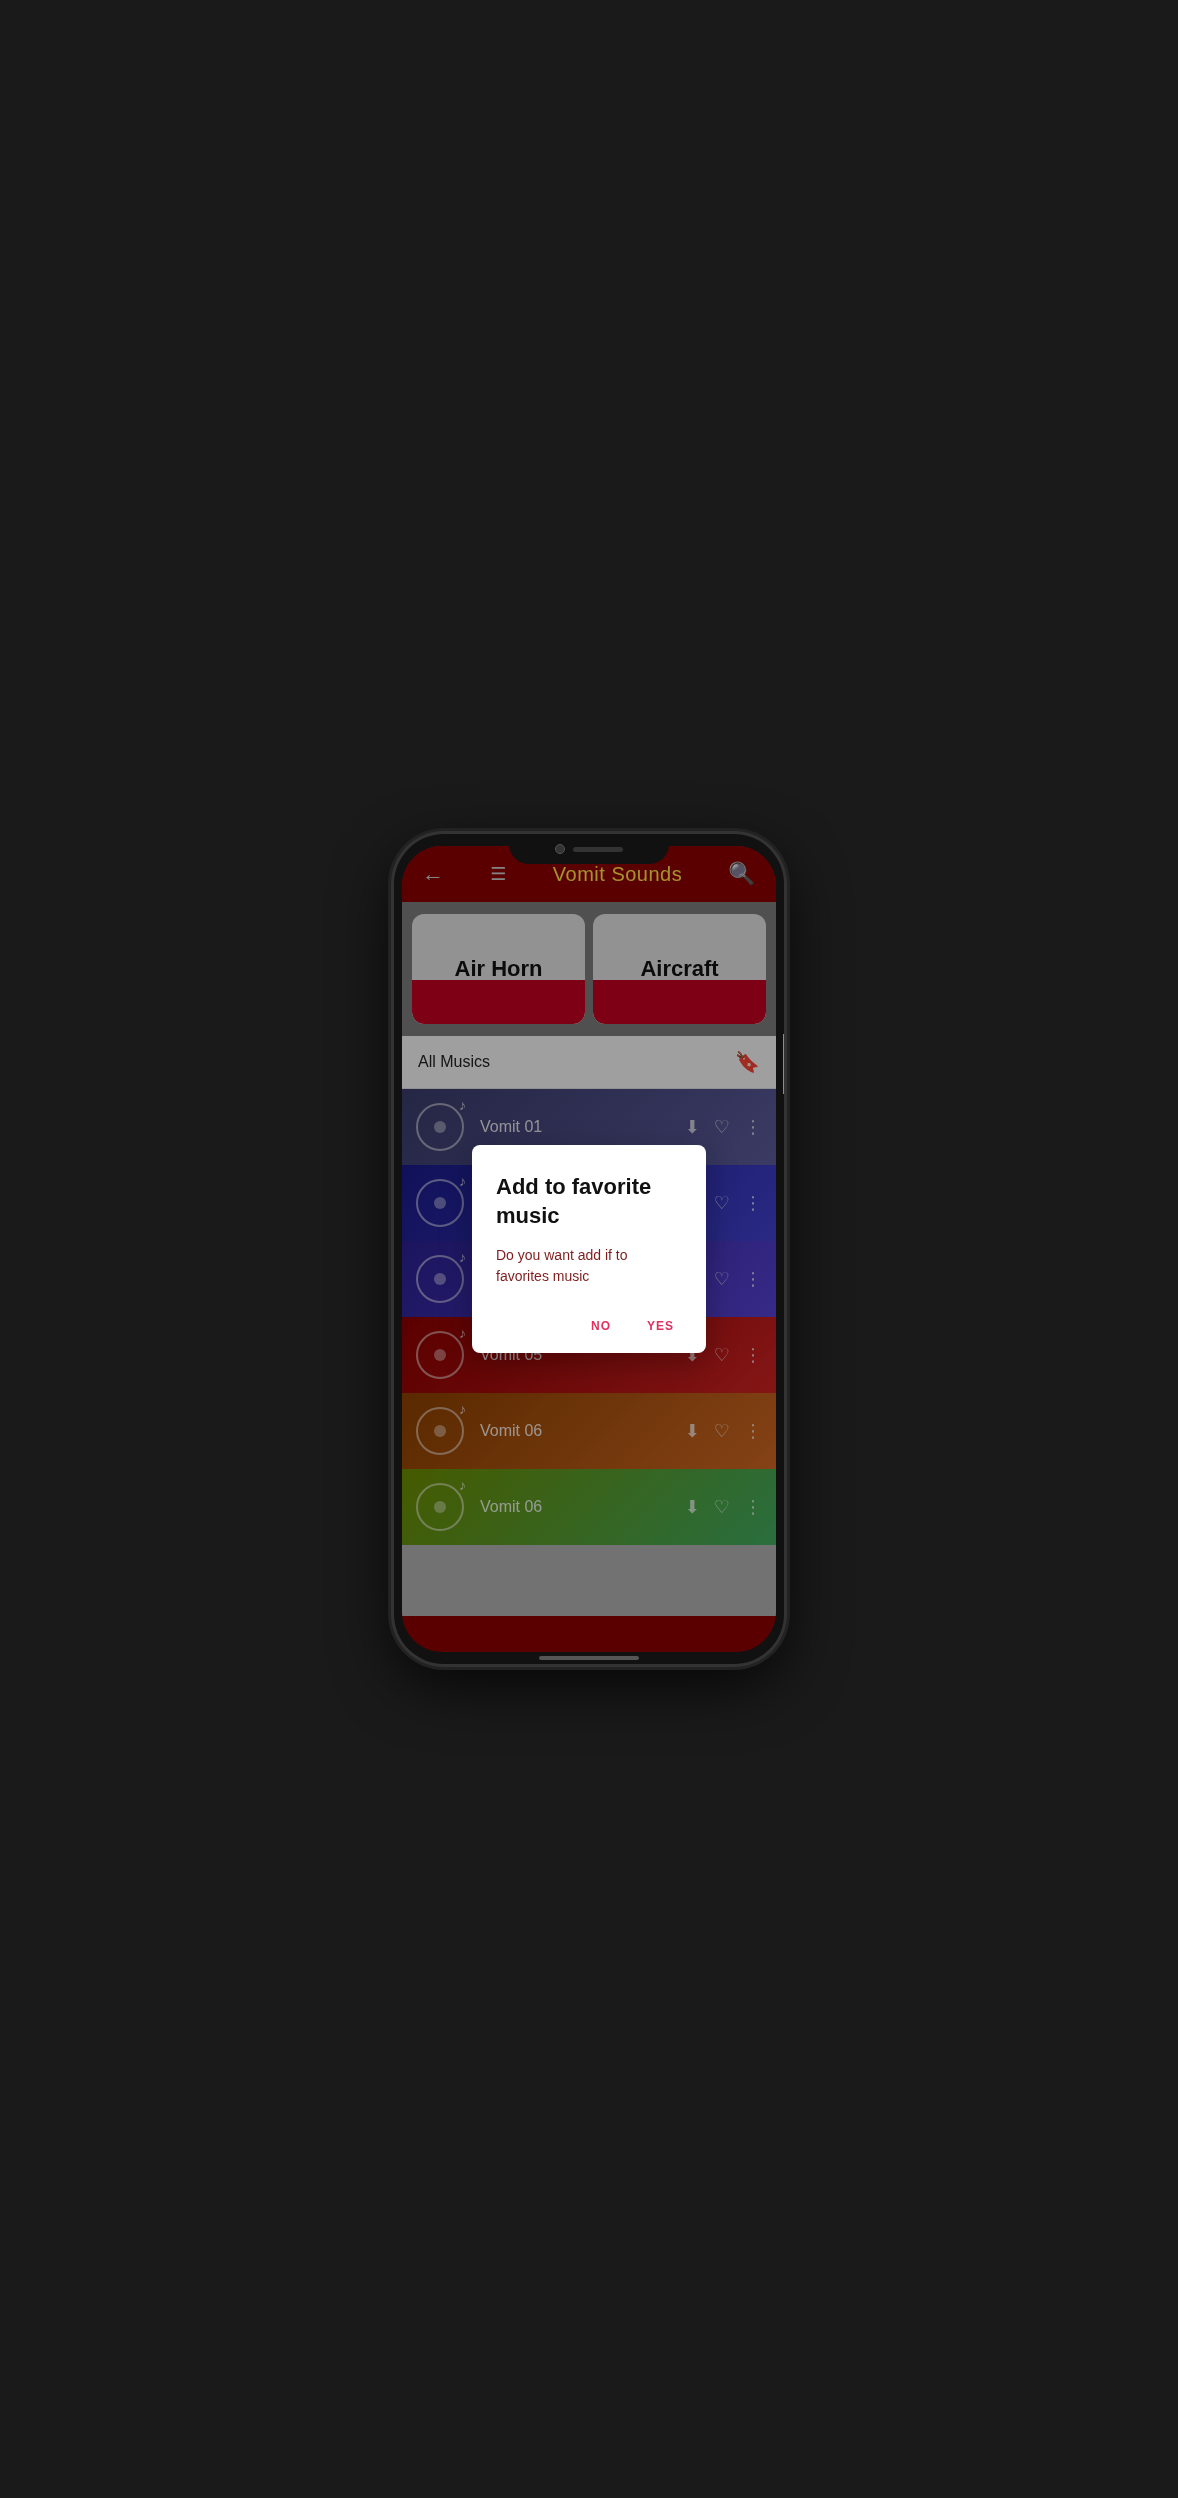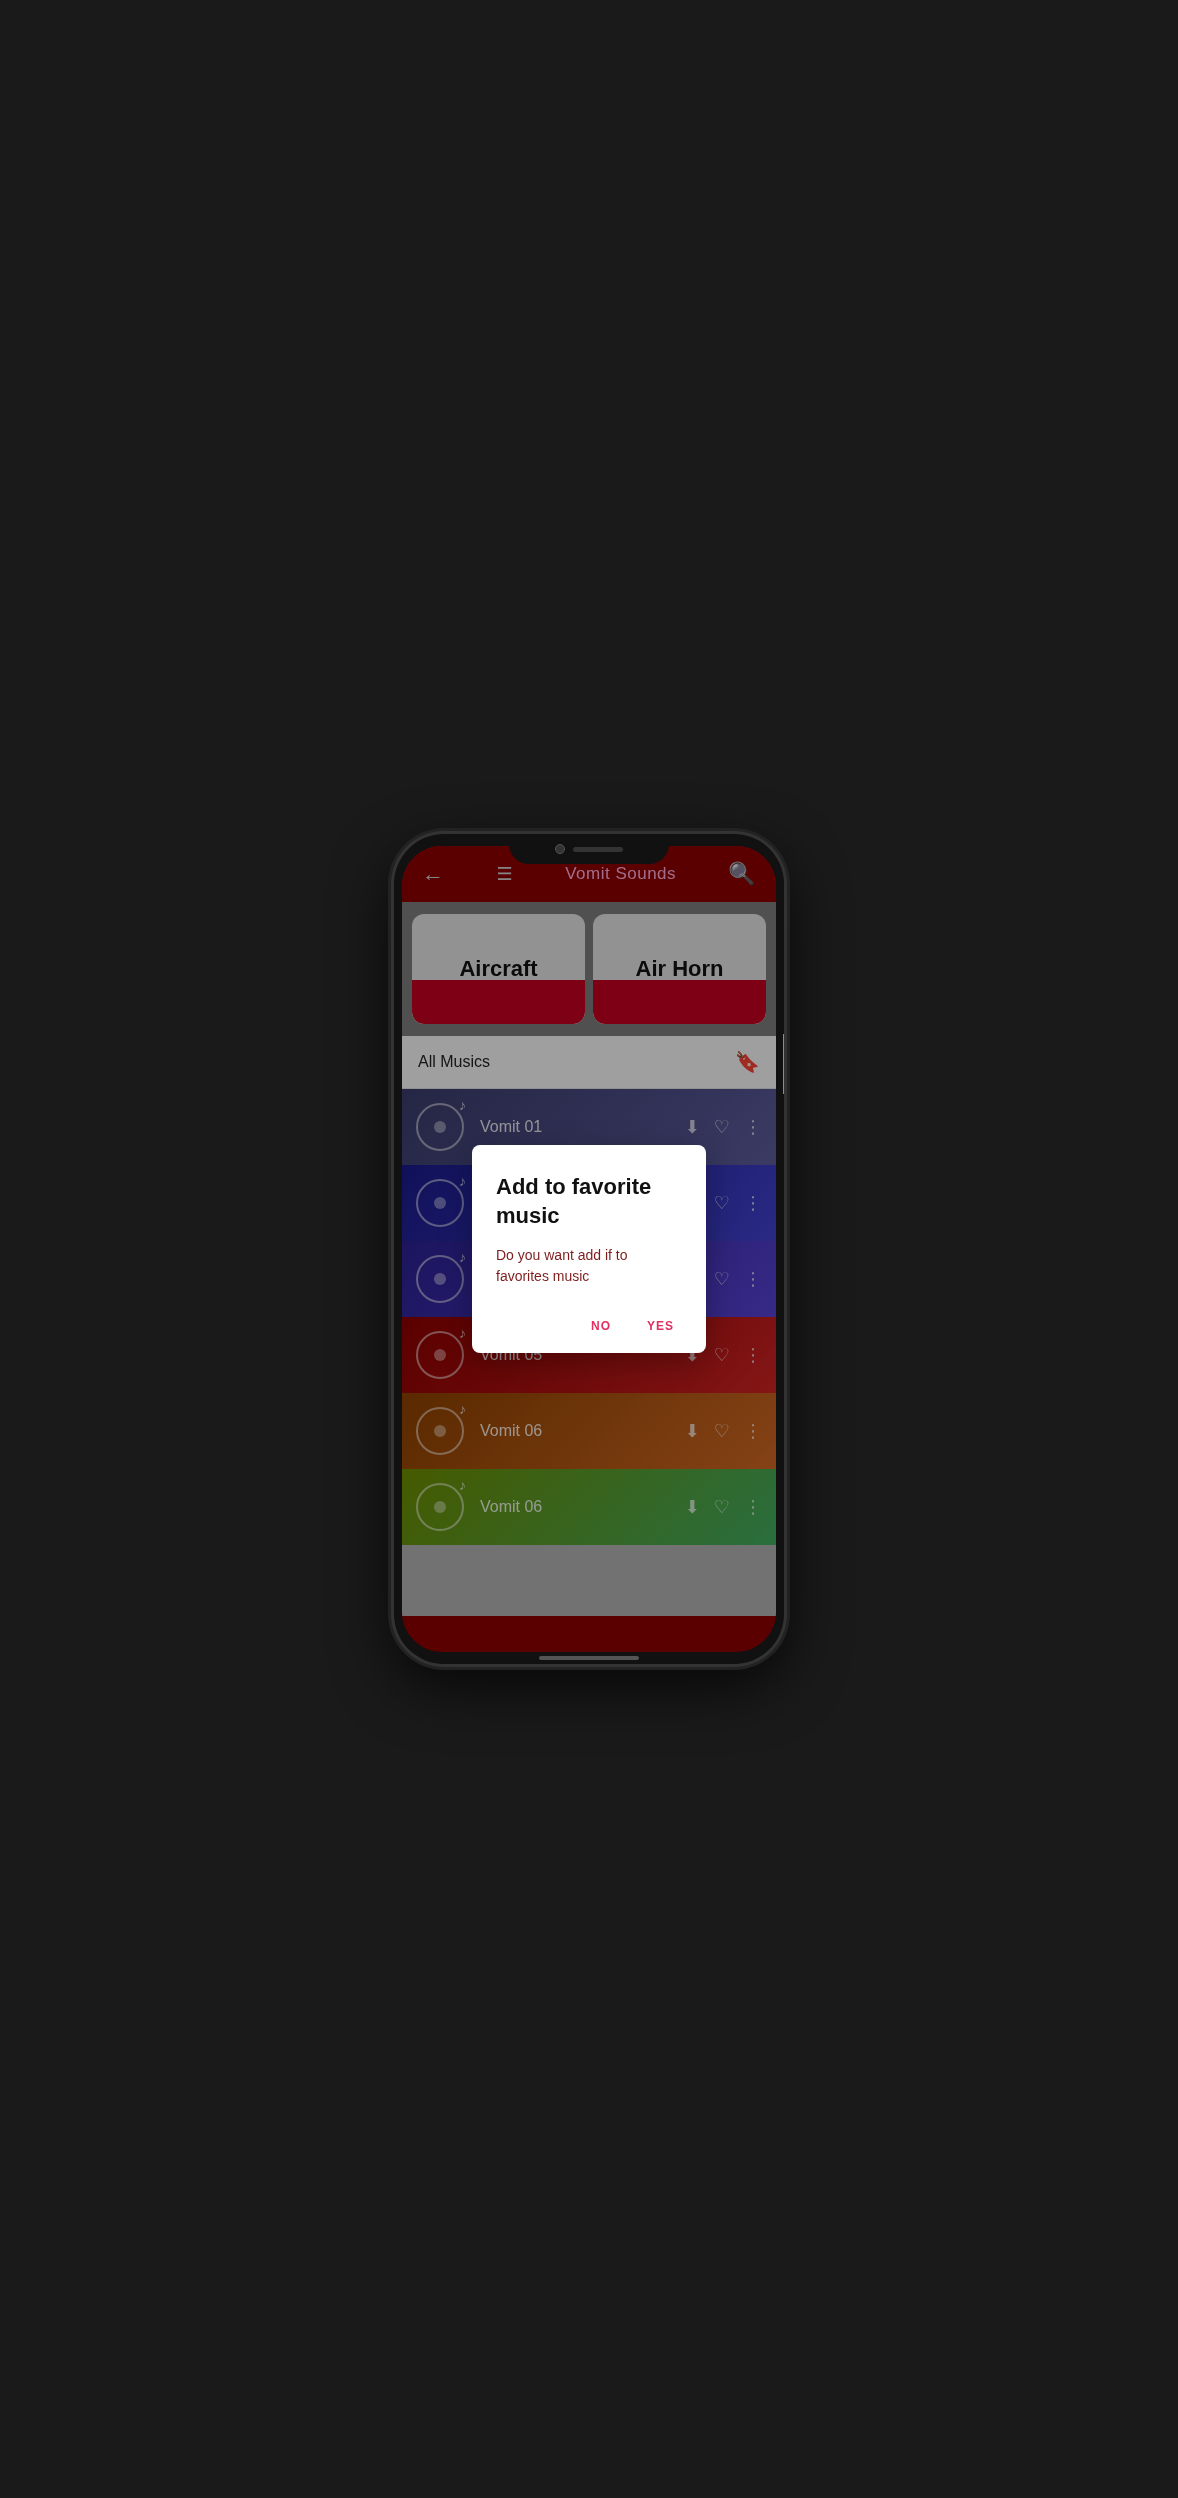--- a/index.html
+++ b/index.html
@@ -82,22 +82,22 @@
       height: 56px;
     }
 
     .header-icon {
       color: #ccc;
       font-size: 22px;
       cursor: pointer;
     }
 
     .header-title {
-      color: #f9a8d4;
-      font-size: 17px;
+      color: #fde047;
+      font-size: 20px;
       font-weight: 500;
       letter-spacing: 0.5px;
     }
 
     
     .content {
       background: #b0b0b0;
       flex: 1;
       overflow-y: auto;
       height: calc(100% - 92px);
@@ -353,24 +353,24 @@
       <span class="header-icon">←</span>
       <span class="header-icon" style="font-size:18px;">☰</span>
       <span class="header-title">Vomit Sounds</span>
       <span class="header-icon">🔍</span>
     </div>
 
     <div class="content">
 
       <div class="category-grid">
         <div class="category-card">
+          <span class="category-card-label">Air Horn</span>
+        </div>
+        <div class="category-card">
           <span class="category-card-label">Aircraft</span>
-        </div>
-        <div class="category-card">
-          <span class="category-card-label">Air Horn</span>
         </div>
       </div>
 
       <div class="section-header">
         <span class="section-title">All Musics</span>
         <span class="bookmark-icon">🔖</span>
       </div>
 
       <div class="music-list">
 

